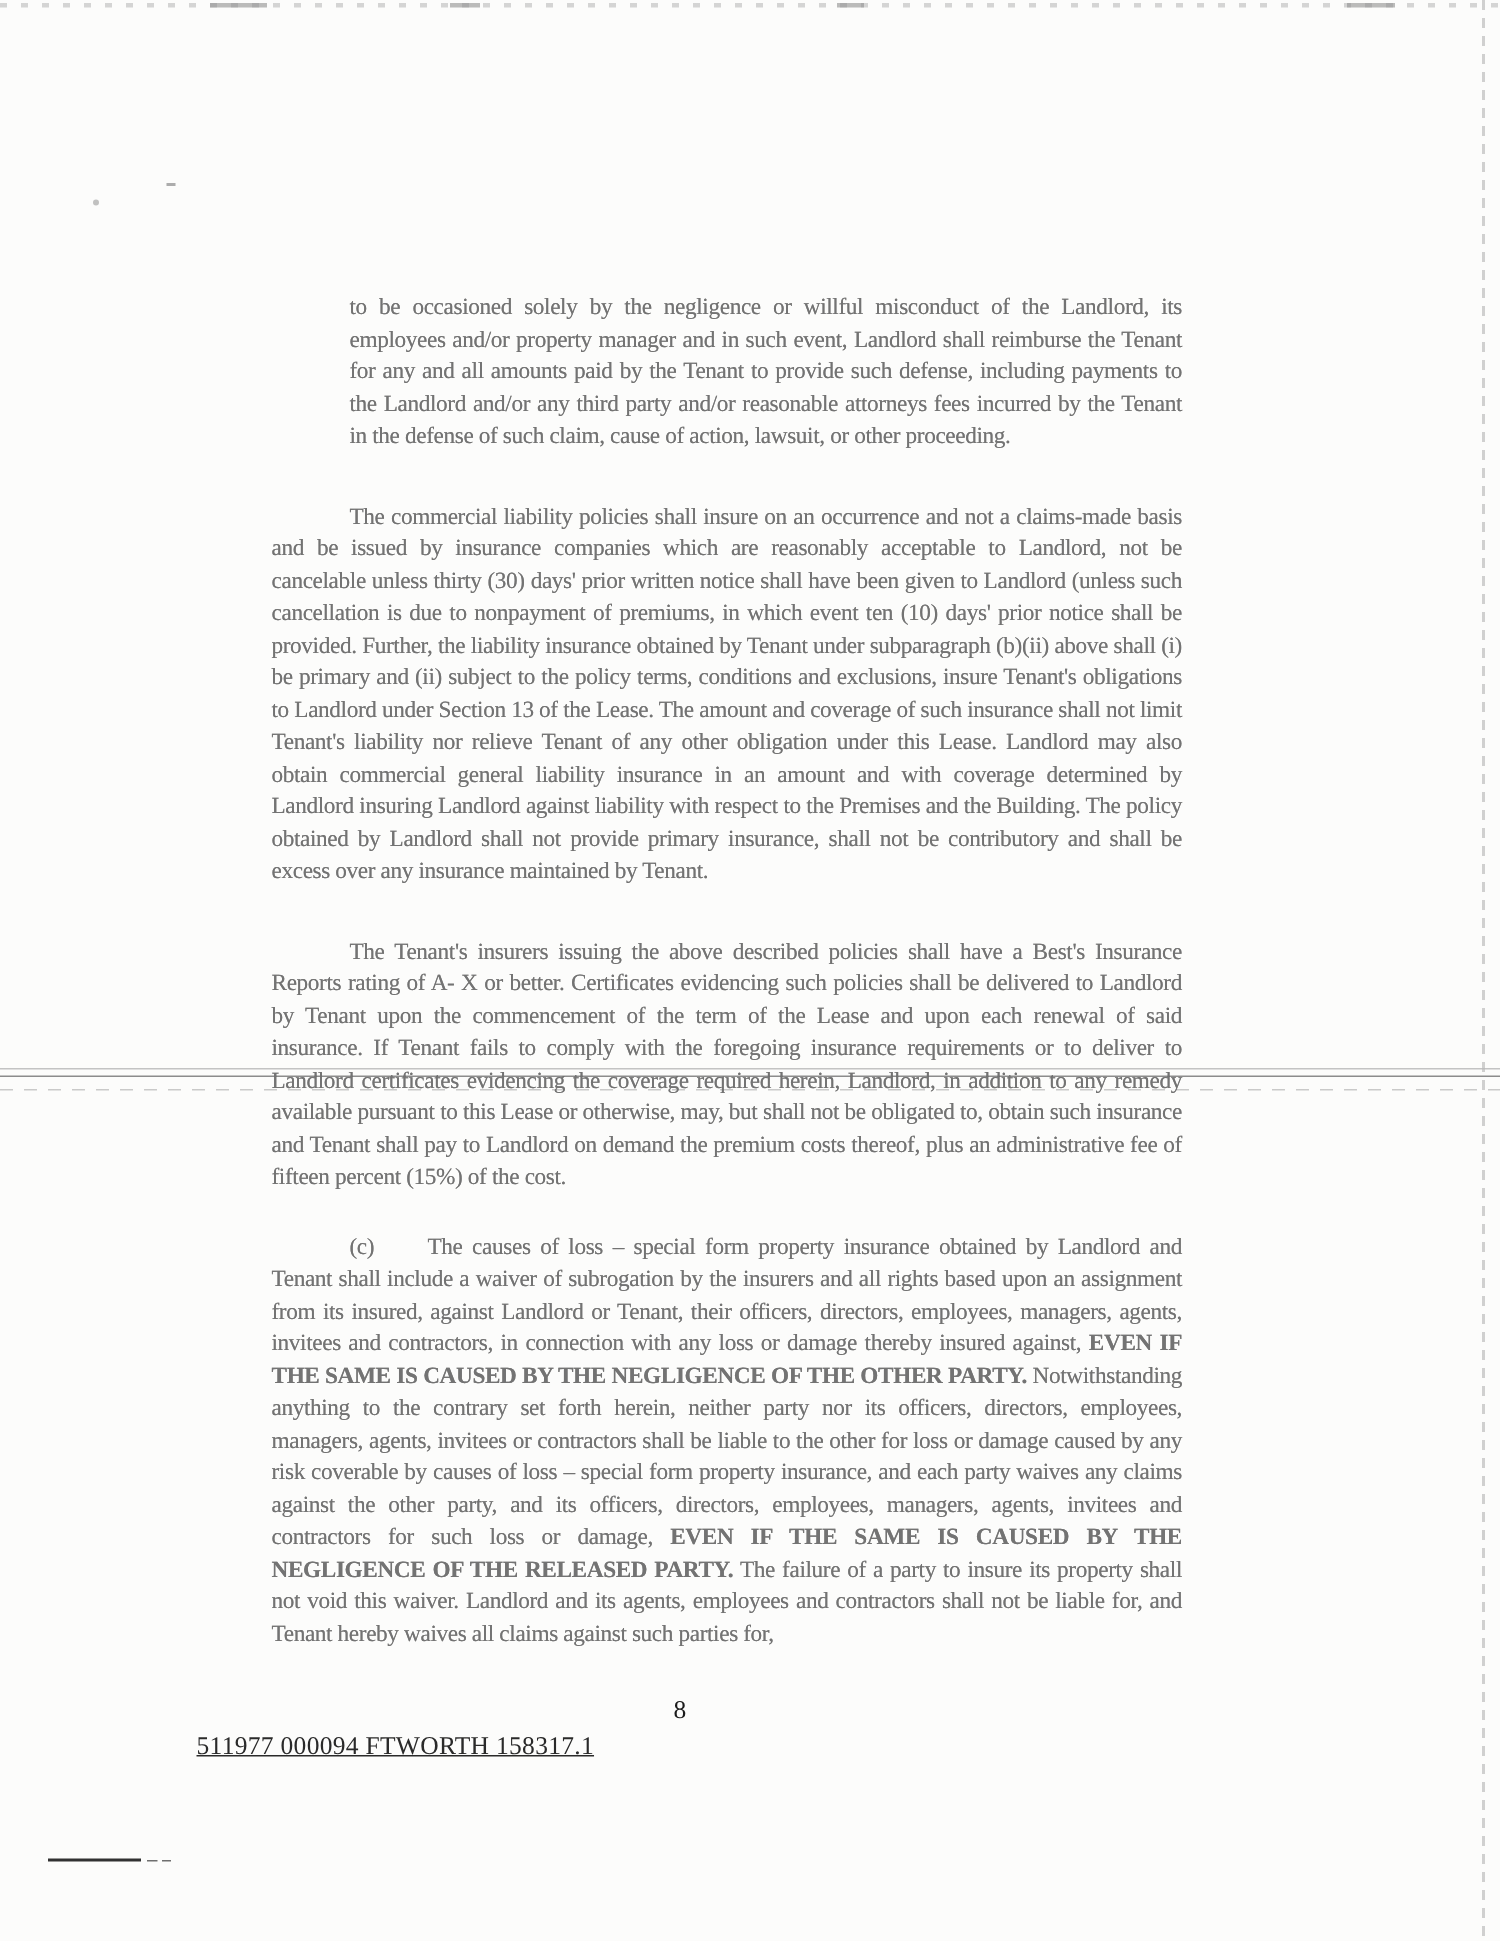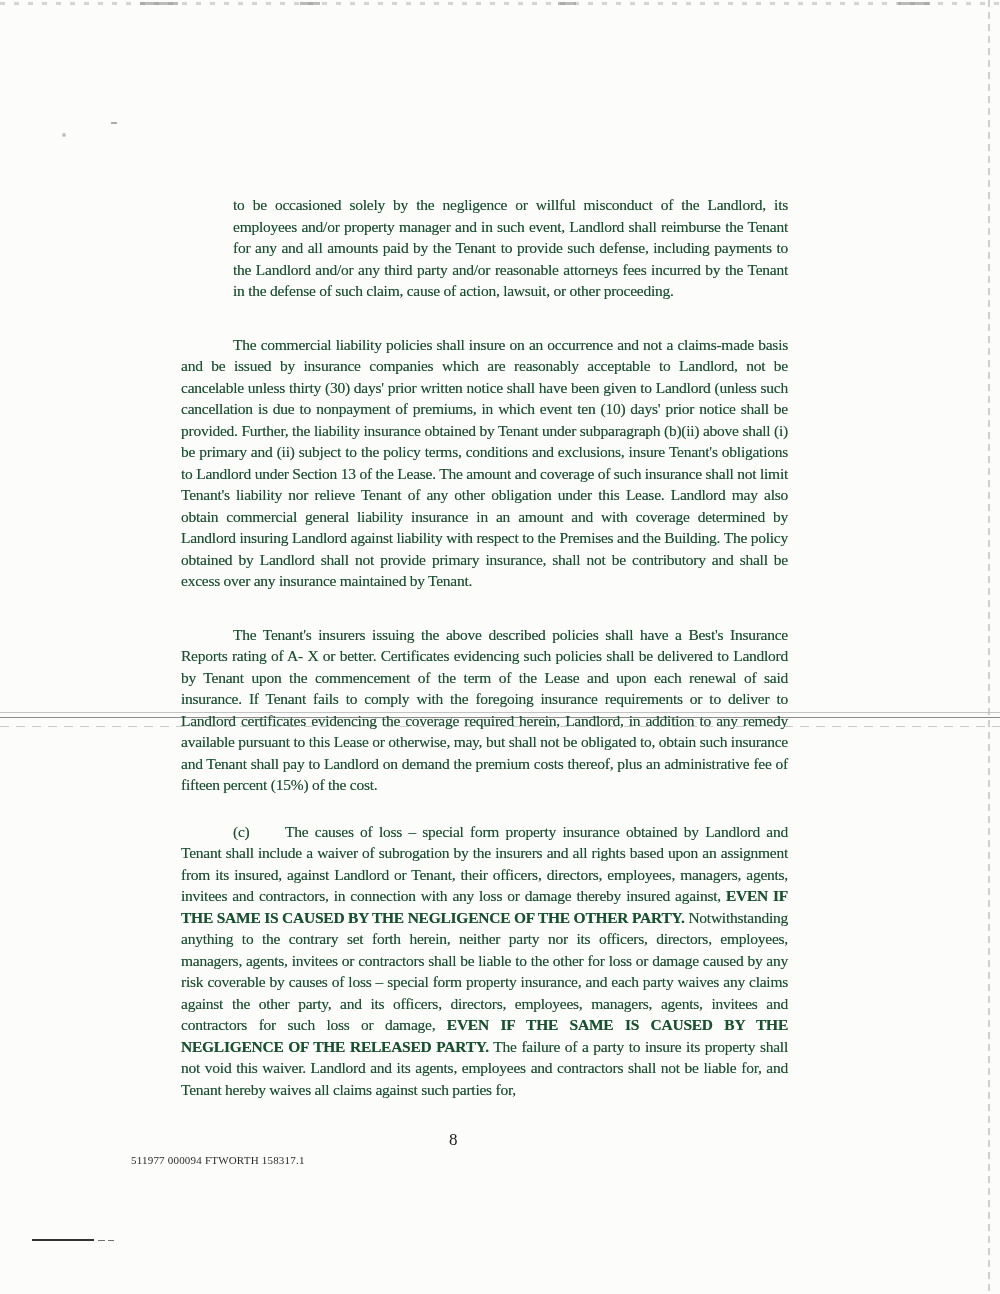--- a/index.html
+++ b/index.html
@@ -14,21 +14,21 @@
   .page {
     position: absolute;
     inset: 0;
   }
   
   .body-text {
     position: absolute;
     left: 181px;
     top: 194px;
     width: 607px;
-    color: #14532d;
+    color: #737373;
     font-size: 15.5px;
     line-height: 21.5px;
     letter-spacing: -0.25px;
     text-align: justify;
     text-shadow: 0 0 0.4px rgba(20,20,20,0.45);
   }
   .body-text p { margin: 0 0 25px 0; }
   p.quote { margin-left: 52px; }
   p.indent { text-indent: 52px; margin-top: 32px; }
   p.para-c { text-indent: 52px; font-family: Liberation Serif, serif; }
@@ -39,23 +39,24 @@
     position: absolute;
     left: 449px;
     top: 1130px;
     font-size: 17px;
     color: #1b1b1b;
   }
   .footer-ref {
     position: absolute;
     left: 131px;
     top: 1154px;
-    font-size: 11px;
+    font-size: 17px;
     letter-spacing: 0.2px;
     color: #2a2a2a;
+    text-decoration: underline;
   }
   
   .artifact { position: absolute; pointer-events: none; }
   .top-dashes {
     left: 0; top: 2px; width: 100%; height: 3px;
     background: repeating-linear-gradient(90deg, #adadad 0 5px, transparent 5px 14px);
     opacity: 0.5;
   }
   .top-dash-dark { top: 2px; height: 3px; background: #8f8f8f; opacity: 0.6; }
   .right-edge-line {

